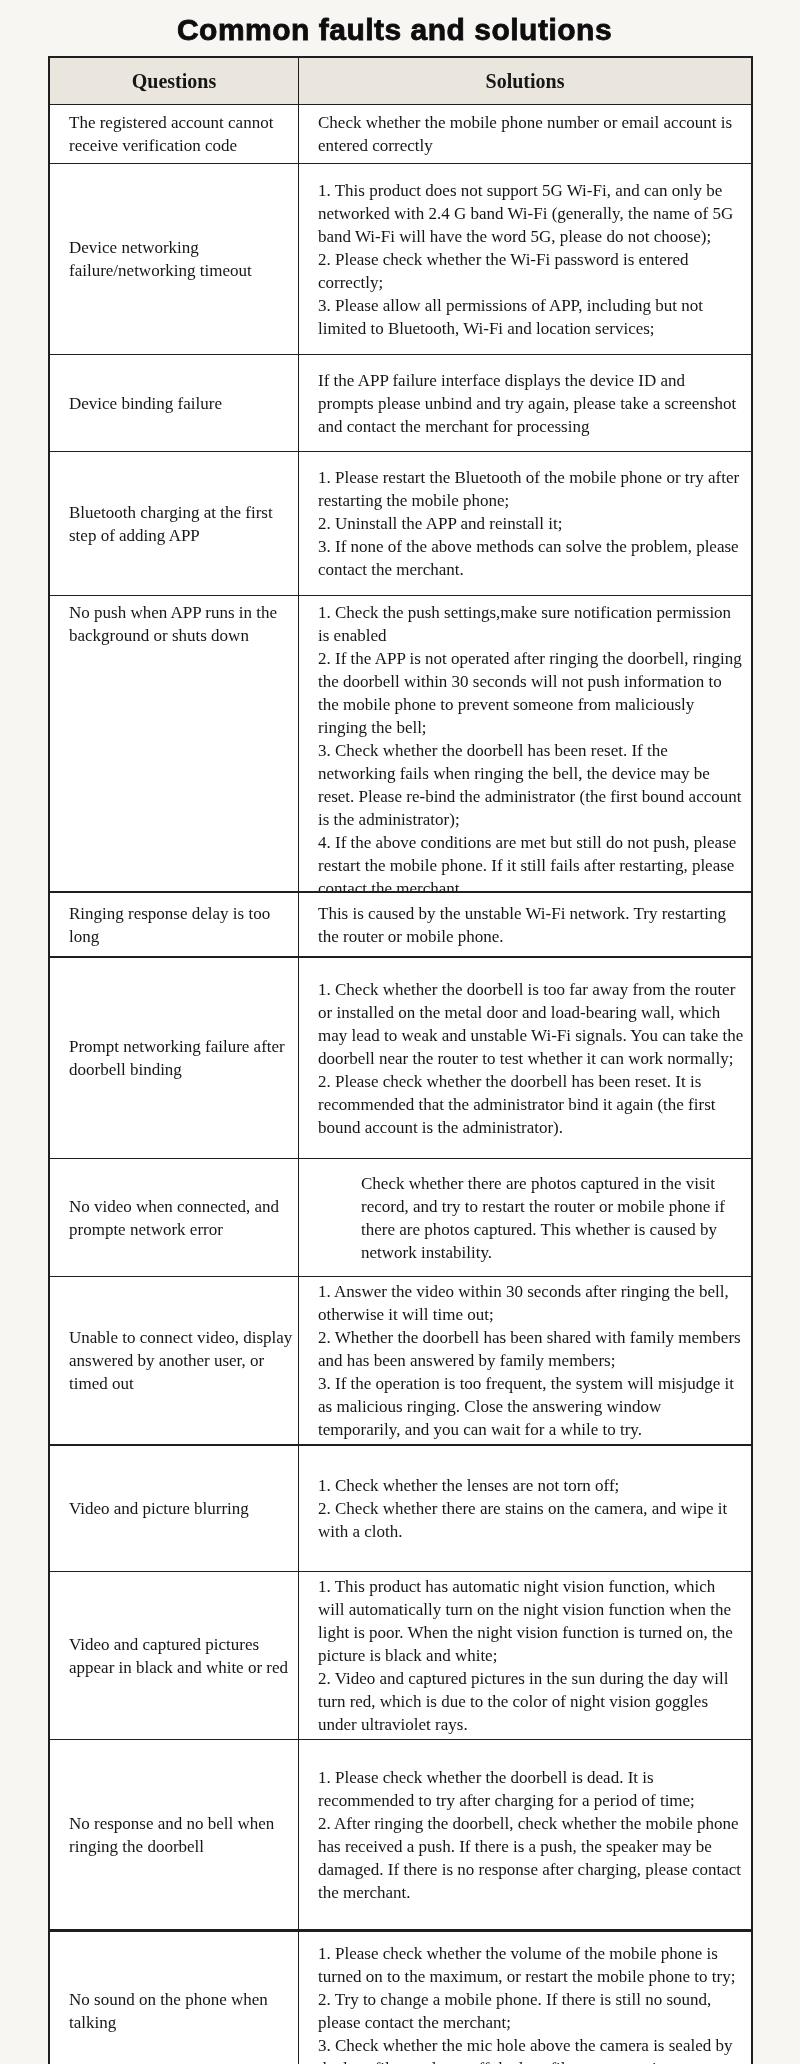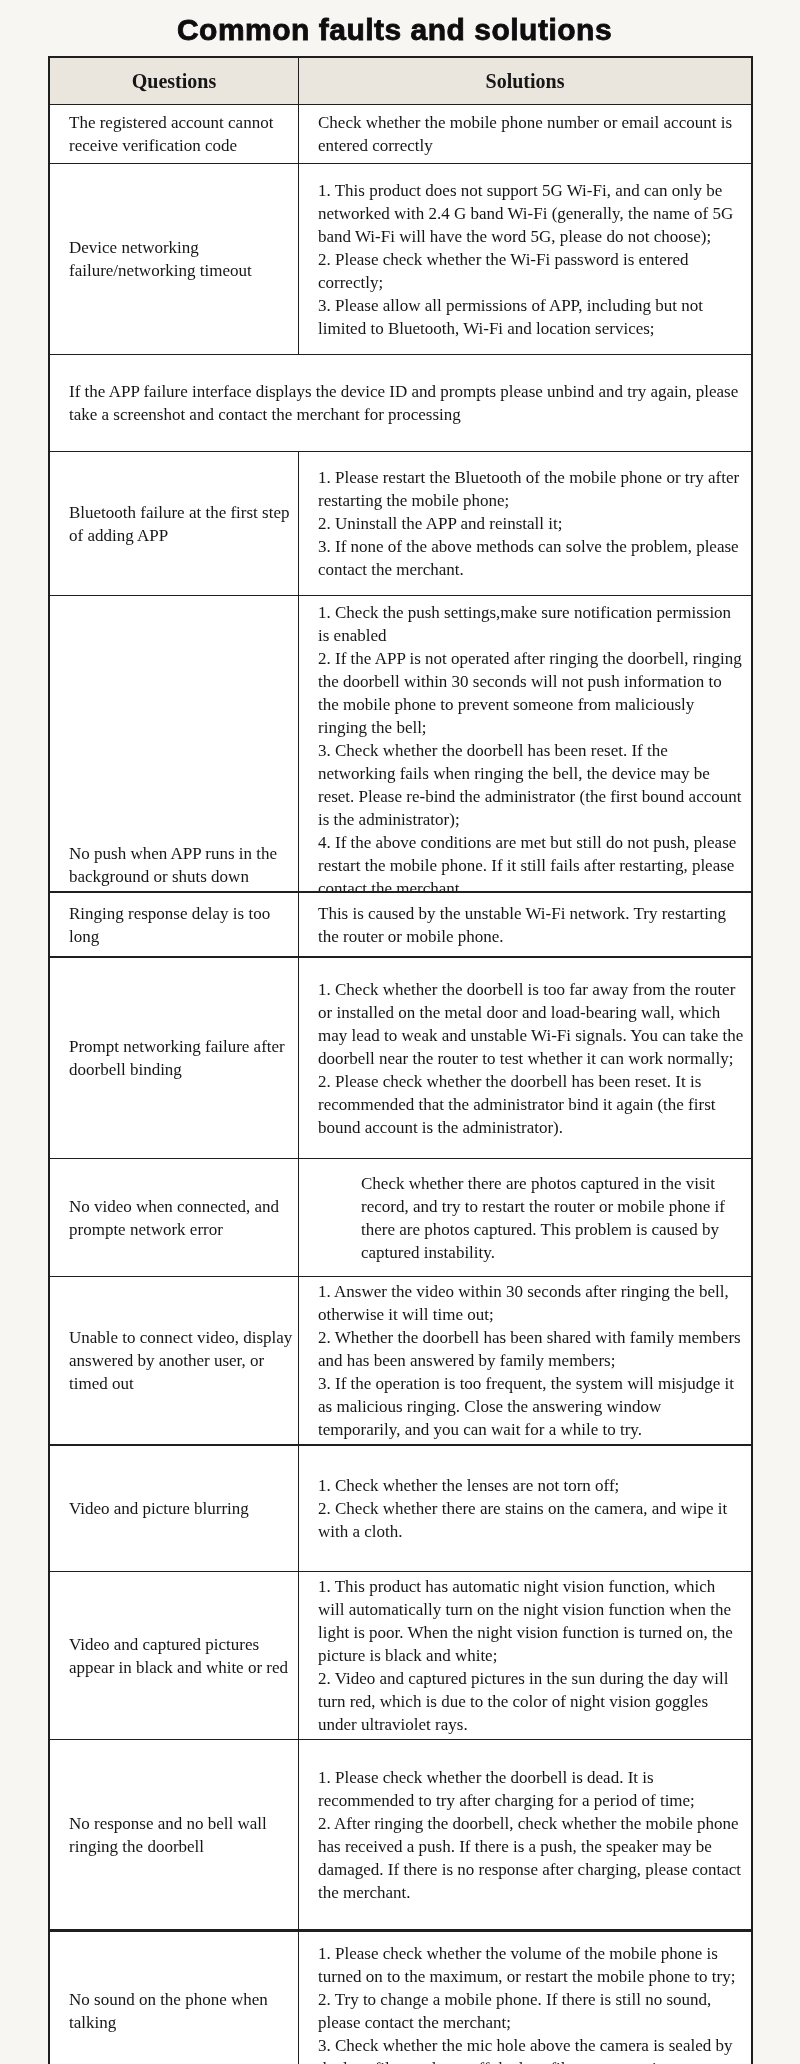--- a/index.html
+++ b/index.html
@@ -74,21 +74,21 @@
   .cell-text{white-space:pre-line;margin-left:13px;}
   .thead-row .th{border-right:none;}
   .thead-row .col-q{border-right:1px solid var(--border);}
   
   #tbody .tr:nth-child(1){min-height:58px;}
   #tbody .tr:nth-child(2){min-height:190px;}
   #tbody .tr:nth-child(3){min-height:96px;}
   #tbody .tr:nth-child(4){min-height:143px;}
   #tbody .tr:nth-child(5){height:295px;overflow:hidden;}
   #tbody .tr:nth-child(5) .td{align-items:flex-start;padding-top:5px;font-family:Liberation Serif, serif;}
-  #tbody .tr:nth-child(5) .td.col-q{align-items:flex-end;}
+  #tbody .tr:nth-child(5) .td.col-q{align-items:flex-start;}
   #tbody .tr:nth-child(6){min-height:63px;border-top-width:2px;}
   #tbody .tr:nth-child(7){min-height:200px;border-top-width:2px;}
   #tbody .tr:nth-child(8){min-height:117px;gap:43px;}
   #tbody .tr:nth-child(9){min-height:155px;}
   #tbody .tr:nth-child(10){min-height:125px;border-top-width:2px;}
   #tbody .tr:nth-child(11){min-height:154px;}
   #tbody .tr:nth-child(12){min-height:189px;}
   #tbody .tr:nth-child(13){min-height:157px;border-top-width:3px;}
 </style>
 </head>
@@ -117,28 +117,31 @@
       <span class="cell-text question-text">Device networking failure/networking timeout</span>
     </div>
     <div class="td col-s">
       <span class="cell-text solution-text">1. This product does not support 5G Wi-Fi, and can only be networked with 2.4 G band Wi-Fi (generally, the name of 5G band Wi-Fi will have the word 5G, please do not choose);
 2. Please check whether the Wi-Fi password is entered correctly;
 3. Please allow all permissions of APP, including but not limited to Bluetooth, Wi-Fi and location services;</span>
     </div>
   </div>
 
   <div class="tr">
+    <div class="td col-q">
+      <span class="cell-text question-text">Device binding failure</span>
+    </div>
     <div class="td col-s">
       <span class="cell-text solution-text">If the APP failure interface displays the device ID and prompts please unbind and try again, please take a screenshot and contact the merchant for processing</span>
     </div>
   </div>
 
   <div class="tr">
     <div class="td col-q">
-      <span class="cell-text question-text">Bluetooth failure at the first step of adding APP</span>
+      <span class="cell-text question-text">Bluetooth charging at the first step of adding APP</span>
     </div>
     <div class="td col-s">
       <span class="cell-text solution-text">1. Please restart the Bluetooth of the mobile phone or try after restarting the mobile phone;
 2. Uninstall the APP and reinstall it;
 3. If none of the above methods can solve the problem, please contact the merchant.</span>
     </div>
   </div>
 
   <div class="tr">
     <div class="td col-q">
@@ -169,21 +172,21 @@
       <span class="cell-text solution-text">1. Check whether the doorbell is too far away from the router or installed on the metal door and load-bearing wall, which may lead to weak and unstable Wi-Fi signals. You can take the doorbell near the router to test whether it can work normally;
 2. Please check whether the doorbell has been reset. It is recommended that the administrator bind it again (the first bound account is the administrator).</span>
     </div>
   </div>
 
   <div class="tr">
     <div class="td col-q">
       <span class="cell-text question-text">No video when connected, and prompte network error</span>
     </div>
     <div class="td col-s">
-      <span class="cell-text solution-text">Check whether there are photos captured in the visit record, and try to restart the router or mobile phone if there are photos captured. This problem is caused by captured instability.</span>
+      <span class="cell-text solution-text">Check whether there are photos captured in the visit record, and try to restart the router or mobile phone if there are photos captured. This whether is caused by network instability.</span>
     </div>
   </div>
 
   <div class="tr">
     <div class="td col-q">
       <span class="cell-text question-text">Unable to connect video, display answered by another user, or timed out</span>
     </div>
     <div class="td col-s">
       <span class="cell-text solution-text">1. Answer the video within 30 seconds after ringing the bell, otherwise it will time out;
 2. Whether the doorbell has been shared with family members and has been answered by family members;
@@ -206,21 +209,21 @@
       <span class="cell-text question-text">Video and captured pictures appear in black and white or red</span>
     </div>
     <div class="td col-s">
       <span class="cell-text solution-text">1. This product has automatic night vision function, which will automatically turn on the night vision function when the light is poor. When the night vision function is turned on, the picture is black and white;
 2. Video and captured pictures in the sun during the day will turn red, which is due to the color of night vision goggles under ultraviolet rays.</span>
     </div>
   </div>
 
   <div class="tr">
     <div class="td col-q">
-      <span class="cell-text question-text">No response and no bell wall ringing the doorbell</span>
+      <span class="cell-text question-text">No response and no bell when ringing the doorbell</span>
     </div>
     <div class="td col-s">
       <span class="cell-text solution-text">1. Please check whether the doorbell is dead. It is recommended to try after charging for a period of time;
 2. After ringing the doorbell, check whether the mobile phone has received a push. If there is a push, the speaker may be damaged. If there is no response after charging, please contact the merchant.</span>
     </div>
   </div>
 
   <div class="tr">
     <div class="td col-q">
       <span class="cell-text question-text">No sound on the phone when talking</span>

